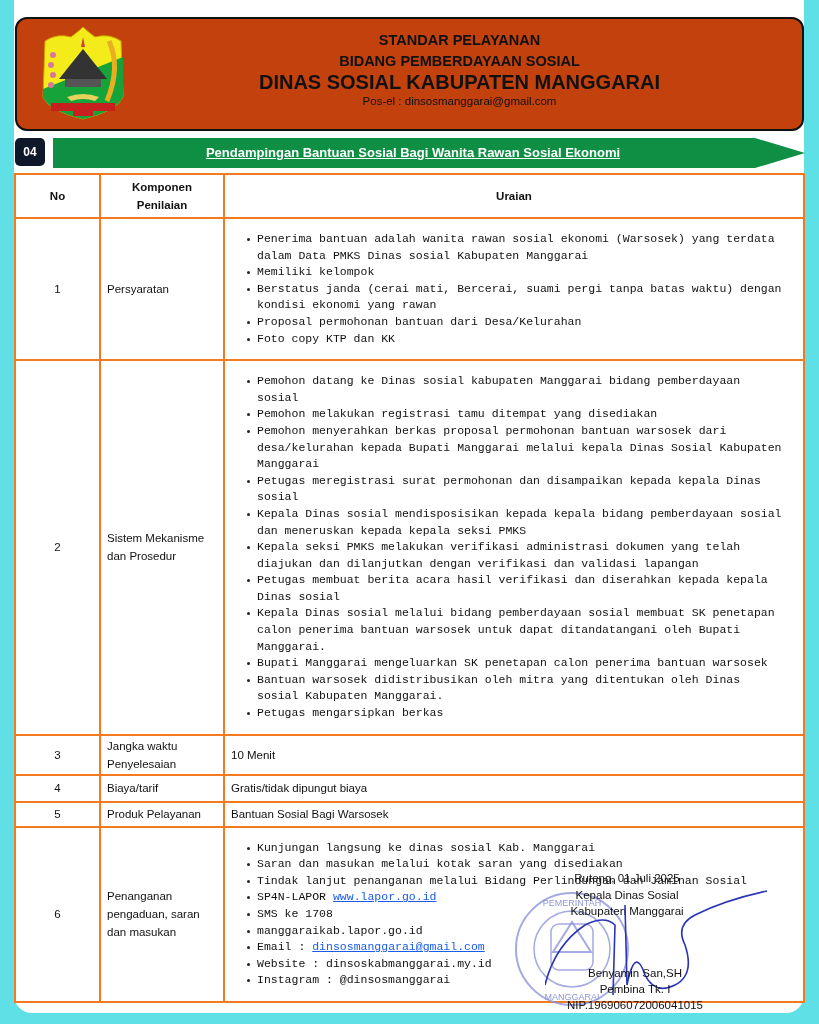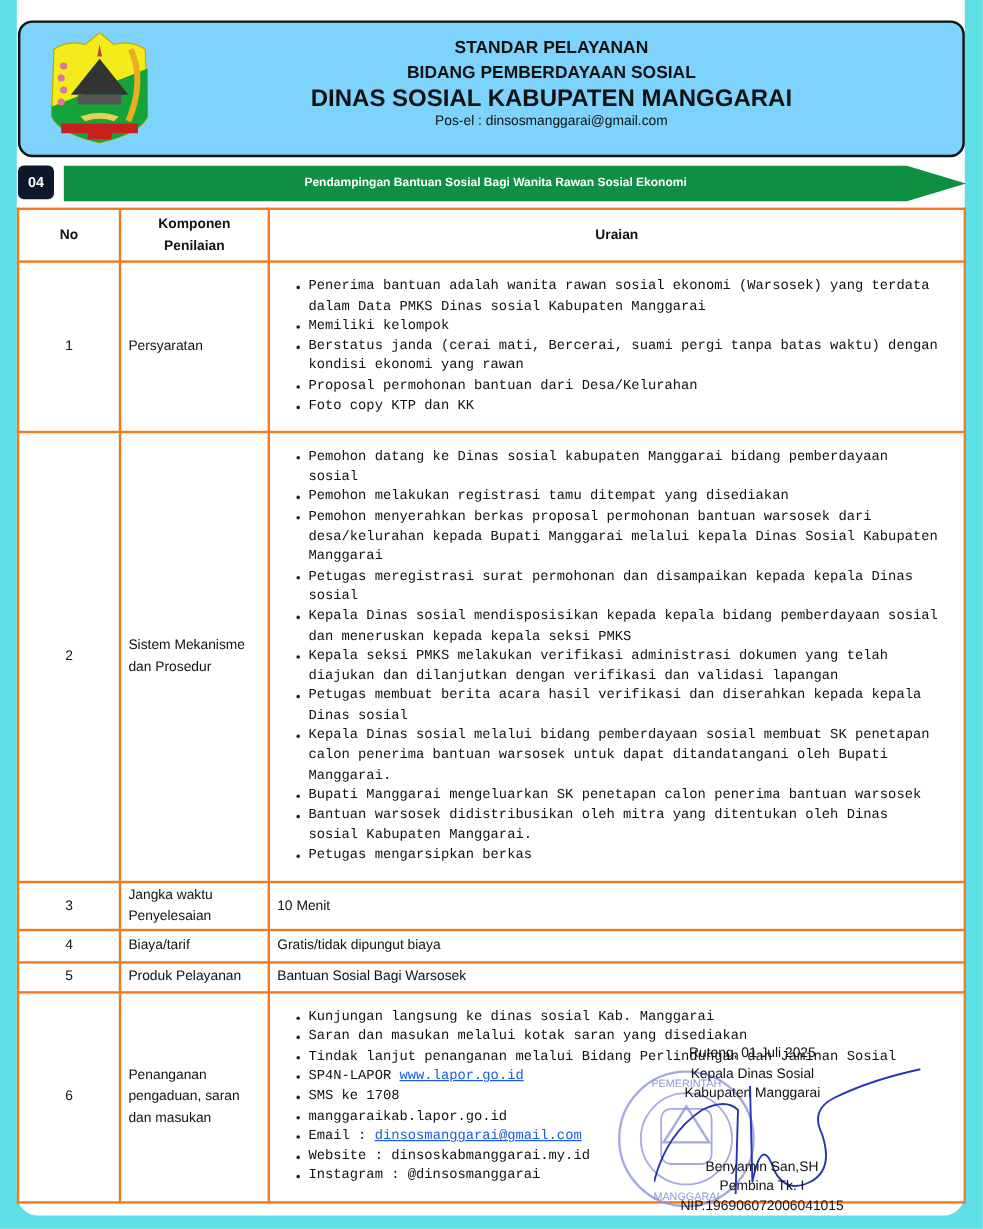--- a/index.html
+++ b/index.html
@@ -9,21 +9,21 @@
     font-family: "Liberation Sans", sans-serif;
     position: relative;
   }
   .page {
     position: absolute; left: 14px; top: 0; width: 790px; height: 1013px;
     background: #ffffff;
     border-radius: 0 0 18px 18px;
   }
   .header-box {
     position: absolute; left: 15px; top: 17px; width: 785px; height: 110px;
-    border: 2.5px solid #111; border-radius: 12px; background: #7dd3fc;
+    border: 2.5px solid #111; border-radius: 12px; background: #c2410c;
     box-sizing: content-box;
   }
   .logo {
     position: absolute; left: 20px; top: 8px; width: 92px; height: 96px;
   }
   .header-text {
     position: absolute; left: 110px; right: 10px; top: 11px; text-align: center; color: #111;
   }
   .h-line1, .h-line2, .h-line3 { font-weight: bold; font-size: 14.5px; line-height: 21px; }
   .h-line3 { font-size: 20px; }
@@ -33,21 +33,21 @@
   .section-num {
     position: absolute; left: 0; top: 0; width: 30px; height: 28px;
     background: #0f172a; color: #fff; border-radius: 5px;
     font-size: 12px; font-weight: bold; text-align: center; line-height: 28px;
   }
   .section-arrow {
     position: absolute; left: 38px; top: 0; width: 752px; height: 30px;
   }
   .section-title {
     position: absolute; left: 38px; top: 0; width: 720px; height: 30px;
-    line-height: 30px; text-align: center; color: #fff; font-weight: bold; font-size: 10px;
+    line-height: 30px; text-align: center; color: #fff; font-weight: bold; font-size: 13px; text-decoration: underline;
   }
 
   table.sp {
     position: absolute; left: 14px; top: 173px; width: 791px;
     border-collapse: collapse; table-layout: fixed;
     font-size: 11.5px; color: #111;
   }
   table.sp td, table.sp th {
     border: 2.5px solid #f47a20; padding: 0 6px; vertical-align: middle;
   }

